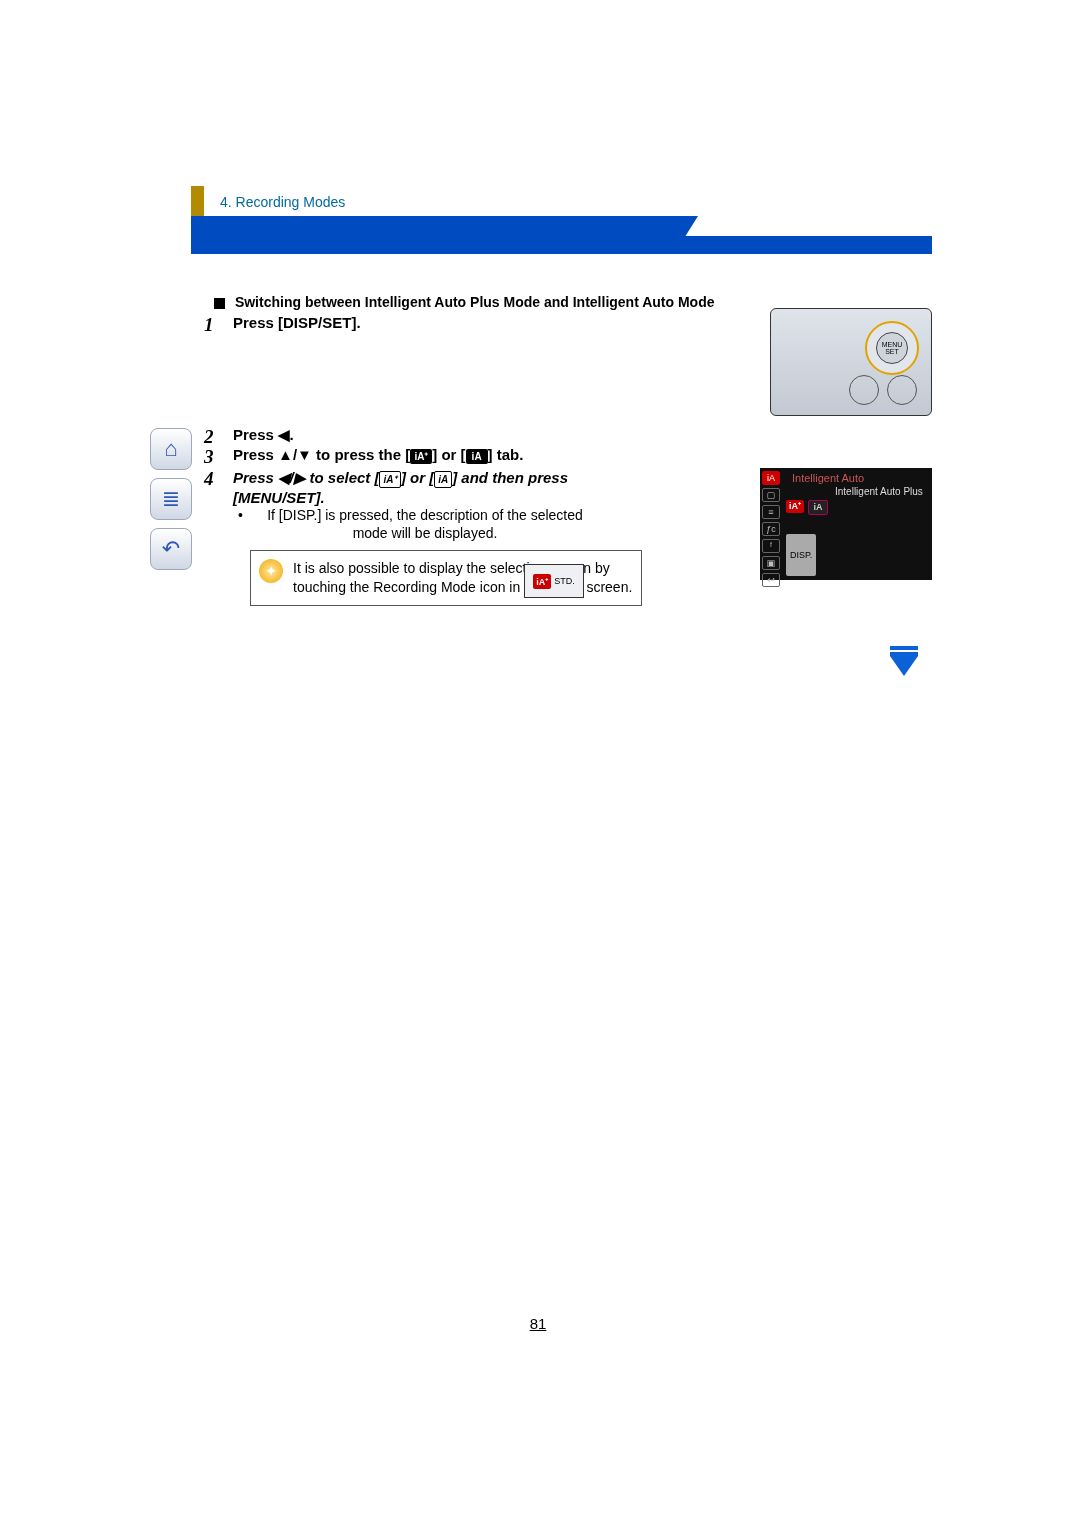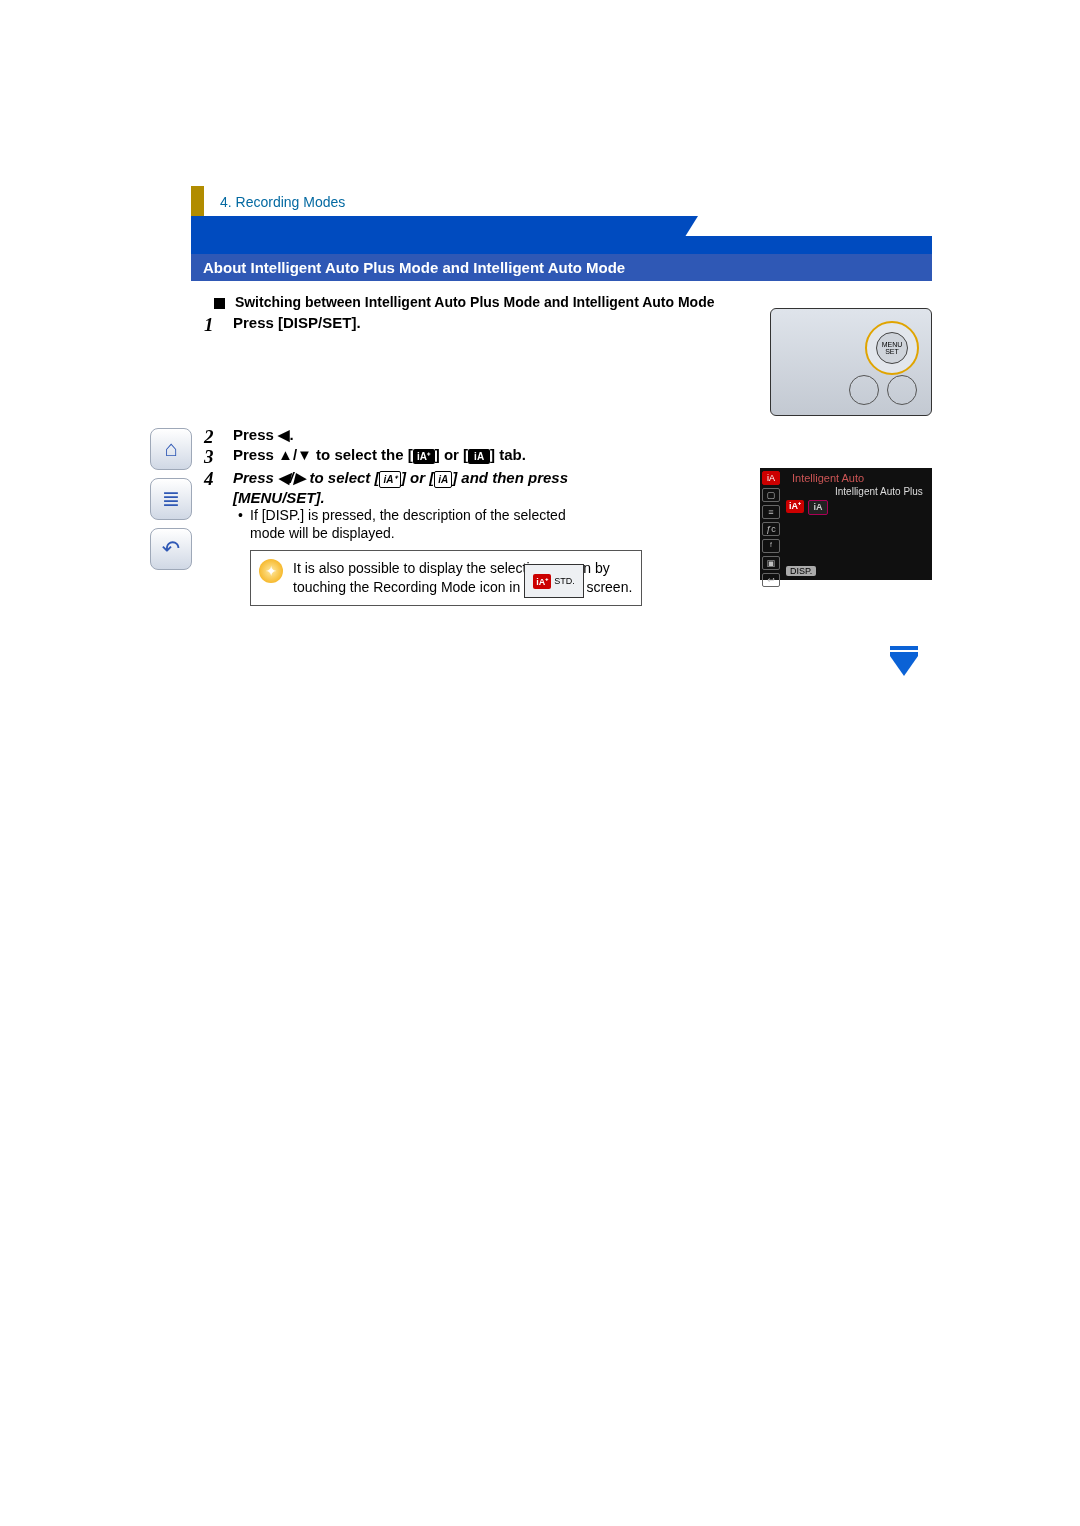--- a/index.html
+++ b/index.html
@@ -18,21 +18,21 @@
   .side-btn{width:40px;height:40px;border:1px solid #9ea8b8;border-radius:8px;background:linear-gradient(#fff,#d0d8e5);margin-bottom:8px;display:flex;align-items:center;justify-content:center;color:#2f58b5;font-size:22px;}
   
   .step{position:absolute;left:63px;font-size:15px;}
   .step .num{position:absolute;left:-3px;top:0;width:22px;font-style:italic;font-weight:bold;font-family:"Times New Roman",serif;font-size:19px;}
   .step .txt{margin-left:26px;font-weight:bold;}
   .step1{top:142px;}
   .step2{top:254px;}
   .step3{top:274px;}
   .step4{top:296px;}
   .step4 .txt{display:block;max-width:370px;line-height:1.3;font-style:italic;}
-  .note{position:absolute;left:106px;top:334px;font-size:14px;max-width:350px;line-height:1.3;}
+  .note{position:absolute;left:106px;top:334px;font-size:14px;max-width:350px;line-height:1.3;text-align:center;}
   .note:before{content:"\2022";position:absolute;left:-12px;top:0;}
   
   .tip-box{position:absolute;left:106px;top:378px;width:340px;border:1px solid #555;padding:8px 8px 8px 42px;font-size:14px;line-height:1.35;}
   .tip-bulb{position:absolute;left:8px;top:8px;width:24px;height:24px;border-radius:50%;background:radial-gradient(#ffe9a0,#f3a600);display:flex;align-items:center;justify-content:center;color:#fff;}
   
   .cam{position:absolute;right:0;top:136px;width:160px;height:106px;border:1px solid #333;border-radius:6px;background:linear-gradient(#dfe4eb,#c3c9d2);}
   .cam .menu-ring{position:absolute;right:12px;top:12px;width:50px;height:50px;border:2px solid #e0a400;border-radius:50%;background:#e2e6ec;display:flex;align-items:center;justify-content:center;}
   .cam .menu-btn{width:30px;height:30px;border:1px solid #444;border-radius:50%;background:#cfd4db;font-size:7px;display:flex;align-items:center;justify-content:center;text-align:center;line-height:1;}
   .cam .c1{position:absolute;right:52px;bottom:10px;width:28px;height:28px;border:1px solid #555;border-radius:50%;}
   .cam .c2{position:absolute;right:14px;bottom:10px;width:28px;height:28px;border:1px solid #555;border-radius:50%;}
@@ -47,21 +47,21 @@
   .menu-screen{position:absolute;right:0;top:296px;width:172px;height:112px;background:#101010;color:#c0c0c0;font-size:10px;}
   .menu-screen .left-col{position:absolute;left:2px;top:3px;width:18px;height:106px;display:flex;flex-direction:column;gap:3px;}
   .menu-screen .left-col span{width:16px;height:12px;border:1px solid #666;border-radius:2px;font-size:9px;text-align:center;line-height:12px;}
   .menu-screen .left-col span.sel{background:#c00;border-color:#c00;color:#fff;}
   .menu-screen .hdr{position:absolute;left:32px;top:4px;color:#c55;font-size:11px;}
   .menu-screen .opt{position:absolute;left:38px;top:18px;color:#ddd;font-size:10px;margin-left:37px;}
   .menu-screen .sel-row{position:absolute;left:26px;top:32px;display:flex;gap:4px;}
   .menu-screen .sel-row span{width:18px;height:13px;border-radius:2px;font-size:9px;font-weight:bold;text-align:center;line-height:13px;}
   .menu-screen .sel-row .on{background:#c00;color:#fff;}
   .menu-screen .sel-row .off{background:#222;border:1px solid #a05;color:#ccc;}
-  .menu-screen .disp{position:absolute;left:26px;bottom:4px;background:#aaa;color:#000;font-size:9px;padding:0 4px;border-radius:2px;}
+  .menu-screen .disp{position:absolute;left:26px;bottom:4px;background:#aaa;color:#000;font-size:9px;padding:16px 4px;border-radius:2px;}
   
   .cont-arrow{position:absolute;right:14px;top:484px;width:0;height:0;border-left:14px solid transparent;border-right:14px solid transparent;border-top:20px solid #0b62d6;}
   .cont-arrow:before{content:"";position:absolute;left:-14px;top:-30px;width:28px;height:4px;background:#0b62d6;}
   .cont-arrow:after{content:"";position:absolute;left:-14px;top:-24px;width:28px;height:4px;background:#0b62d6;}
   .page-num{position:absolute;left:0;right:0;bottom:24px;text-align:center;font-size:15px;text-decoration:underline;}
 </style>
 </head>
 <body>
 
 <div class="page">
@@ -70,21 +70,20 @@
     <div class="side-btn">⌂</div>
     <div class="side-btn">≣</div>
     <div class="side-btn">↶</div>
   </div>
 
   <div class="sheet">
     <div class="gold-bar"></div>
     <div class="crumb">4. Recording Modes</div>
     <div class="blue-band"></div>
 
-    <div class="section-head">About Intelligent Auto Plus Mode and Intelligent Auto Mode</div>
 
     <div class="sub-head">
       <span class="square"></span>
       <span>Switching between Intelligent Auto Plus Mode and Intelligent Auto Mode</span>
     </div>
 
     <div class="step step1">
       <span class="num">1</span>
       <span class="txt">Press [DISP/SET].</span>
     </div>
@@ -101,21 +100,21 @@
     <div class="step step2">
       <span class="num">2</span>
       <span class="txt">
         <span>Press </span><span>◀</span><span>.</span>
       </span>
     </div>
 
     <div class="step step3">
       <span class="num">3</span>
       <span class="txt">
-        <span>Press </span><span>▲/▼</span><span> to select the [</span><span class="badge">iA⁺</span><span>] or [</span><span class="badge">iA</span><span>] tab.</span>
+        <span>Press </span><span>▲/▼</span><span> to press the [</span><span class="badge">iA⁺</span><span>] or [</span><span class="badge">iA</span><span>] tab.</span>
       </span>
     </div>
 
     <div class="step step4">
       <span class="num">4</span>
       <span class="txt">
         <span>Press </span><span>◀/▶</span><span> to select [</span><span class="badge box">iA⁺</span><span>] or [</span><span class="badge box">iA</span><span>] and then press </span><span class="brk">[MENU/SET].</span>
       </span>
     </div>
 
@@ -145,14 +144,15 @@
       <div class="opt">Intelligent Auto Plus</div>
       <div class="sel-row">
         <span class="on">iA⁺</span>
         <span class="off">iA</span>
       </div>
       <div class="disp">DISP.</div>
     </div>
 
     <div class="cont-arrow"></div>
 
+    <div class="page-num">81</div>
   </div>
 </div>
 
 </body></html>

